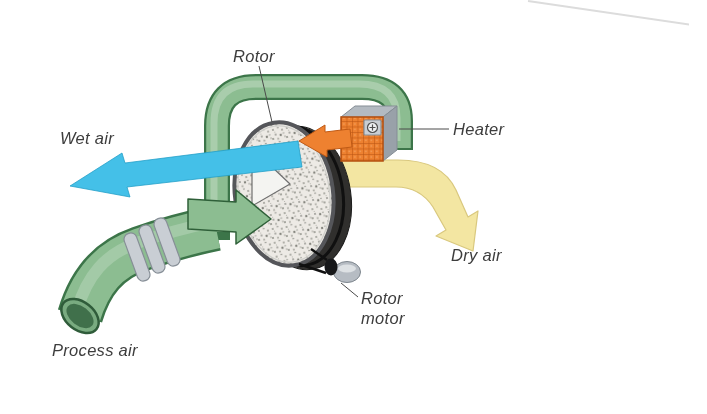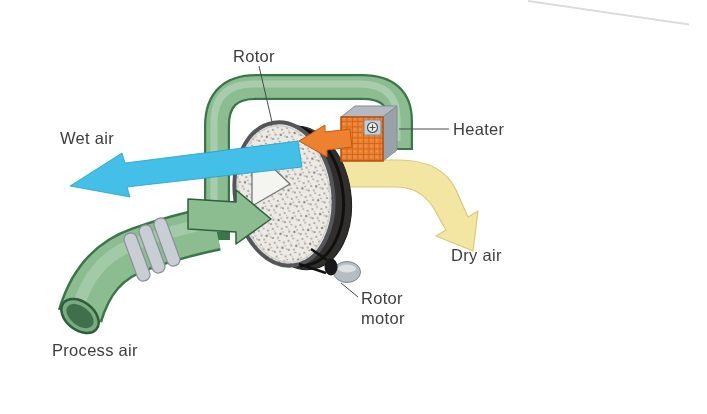--- a/index.html
+++ b/index.html
@@ -7,20 +7,21 @@
     padding: 0;
     background: #ffffff;
     font-family: "Liberation Sans", sans-serif;
   }
   .stage {
     position: relative;
     width: 689px;
     height: 414px;
     background: #ffffff;
     overflow: hidden;
+    font-style: italic;
   }
   svg { position: absolute; inset: 0; }
 
   .lbl {
     font-family: "Liberation Sans", sans-serif;
     font-size: 16.5px;
     letter-spacing: 0.3px;
     fill: var(--text, #3d3d3d);
   }
   .leader { stroke: #4a4a4a; stroke-width: 1; fill: none; }

